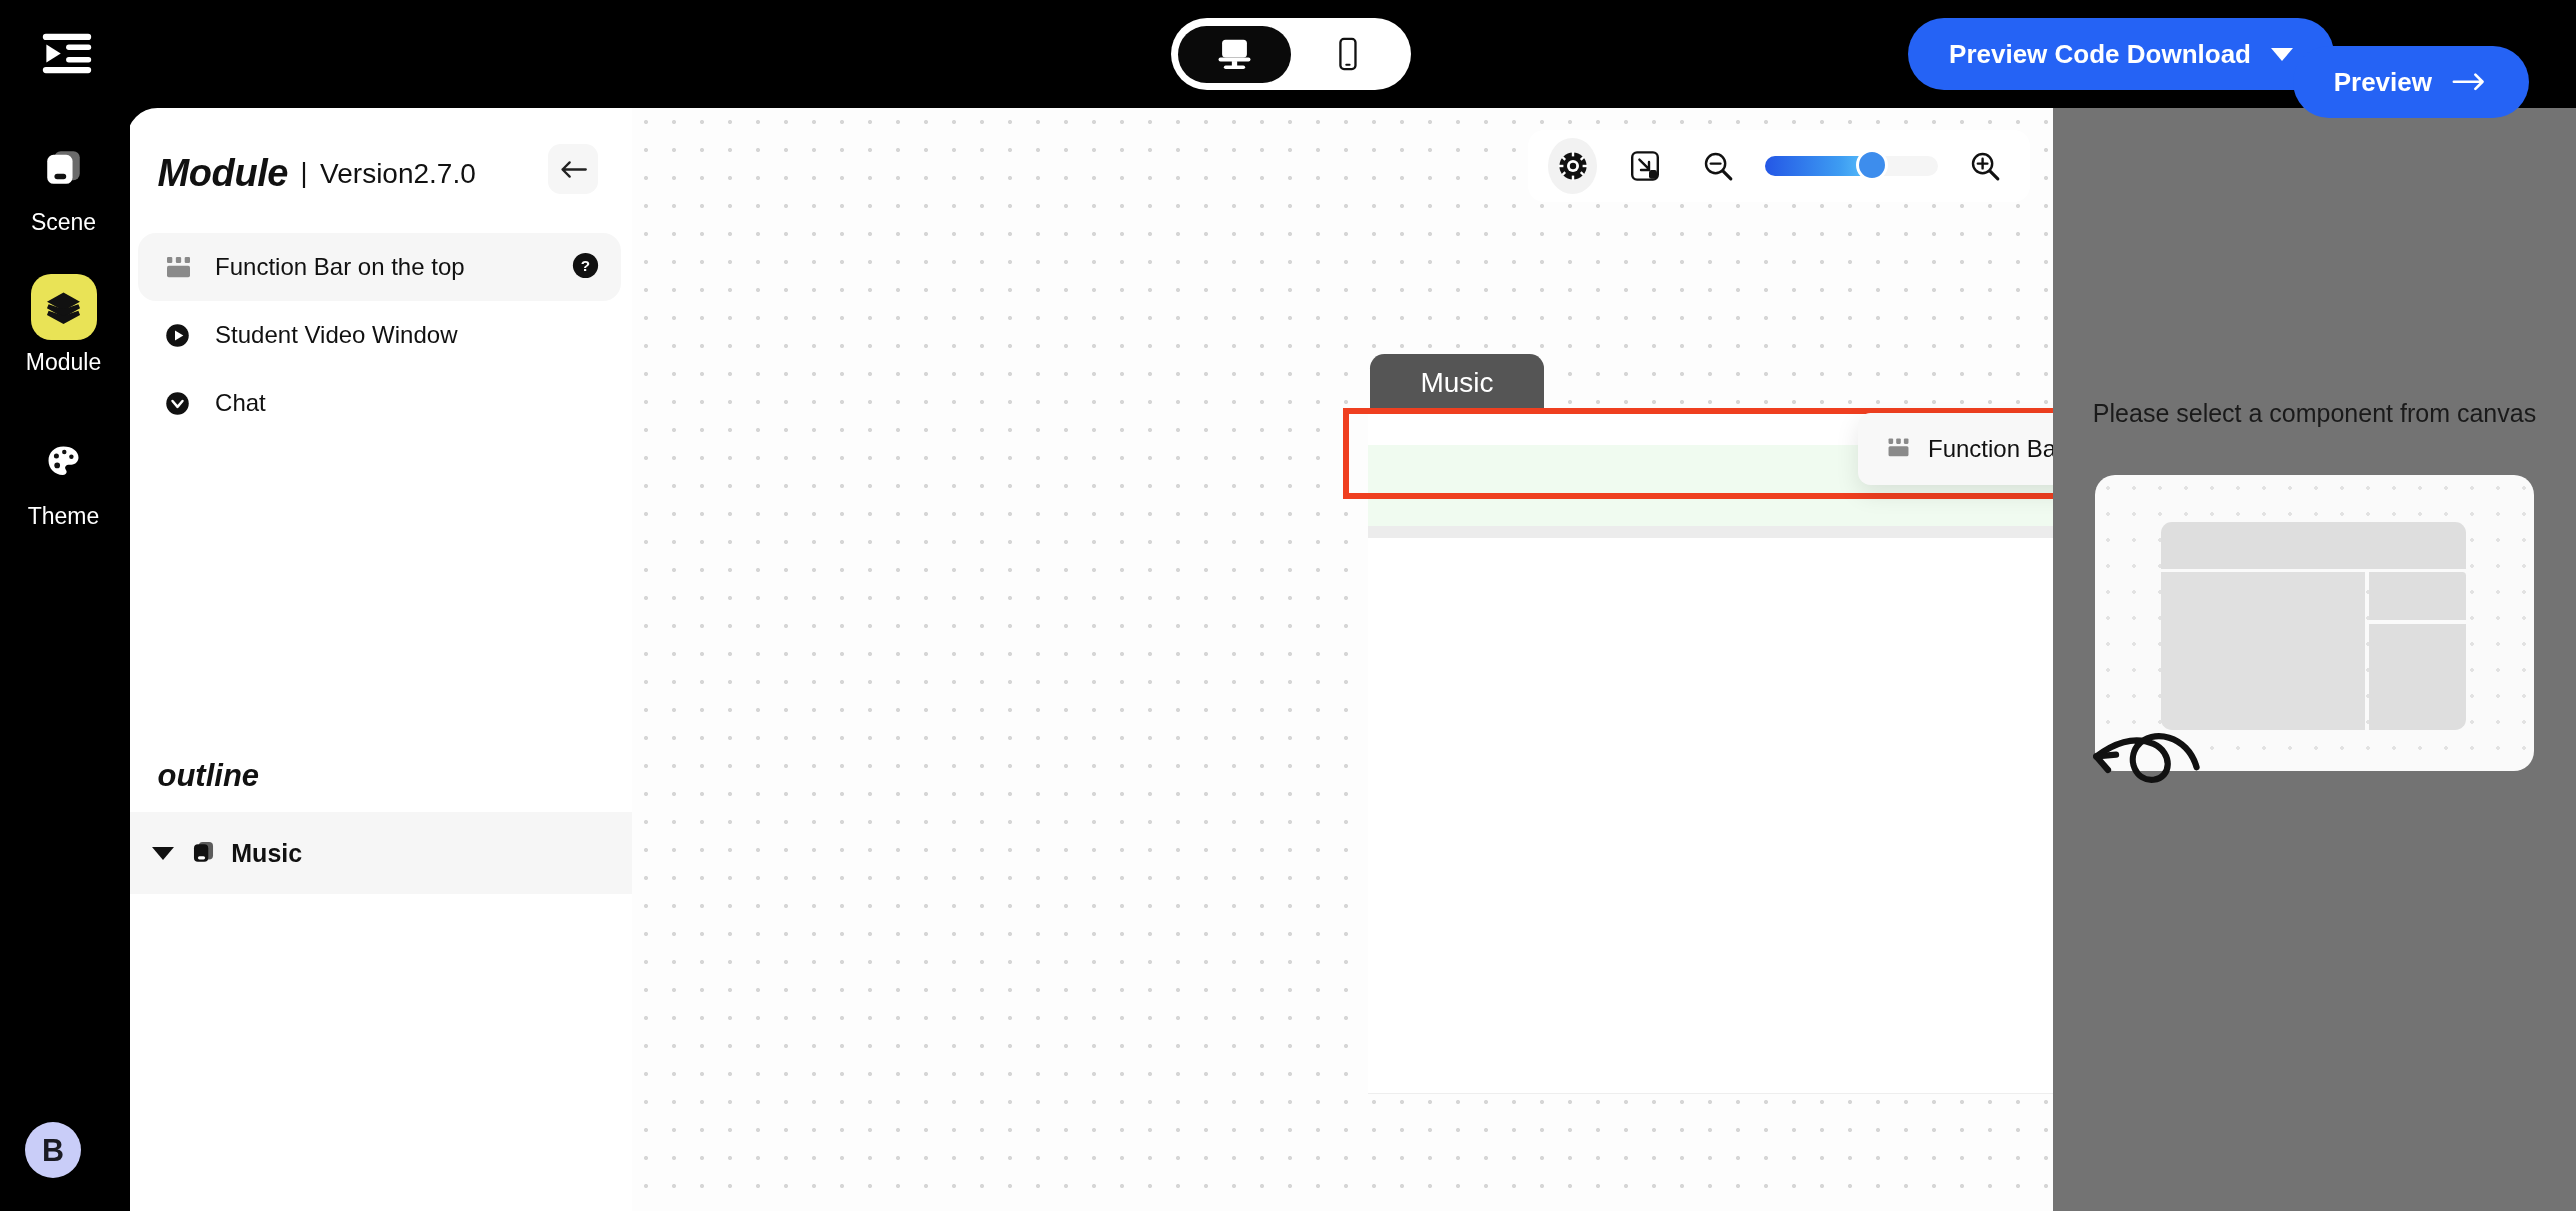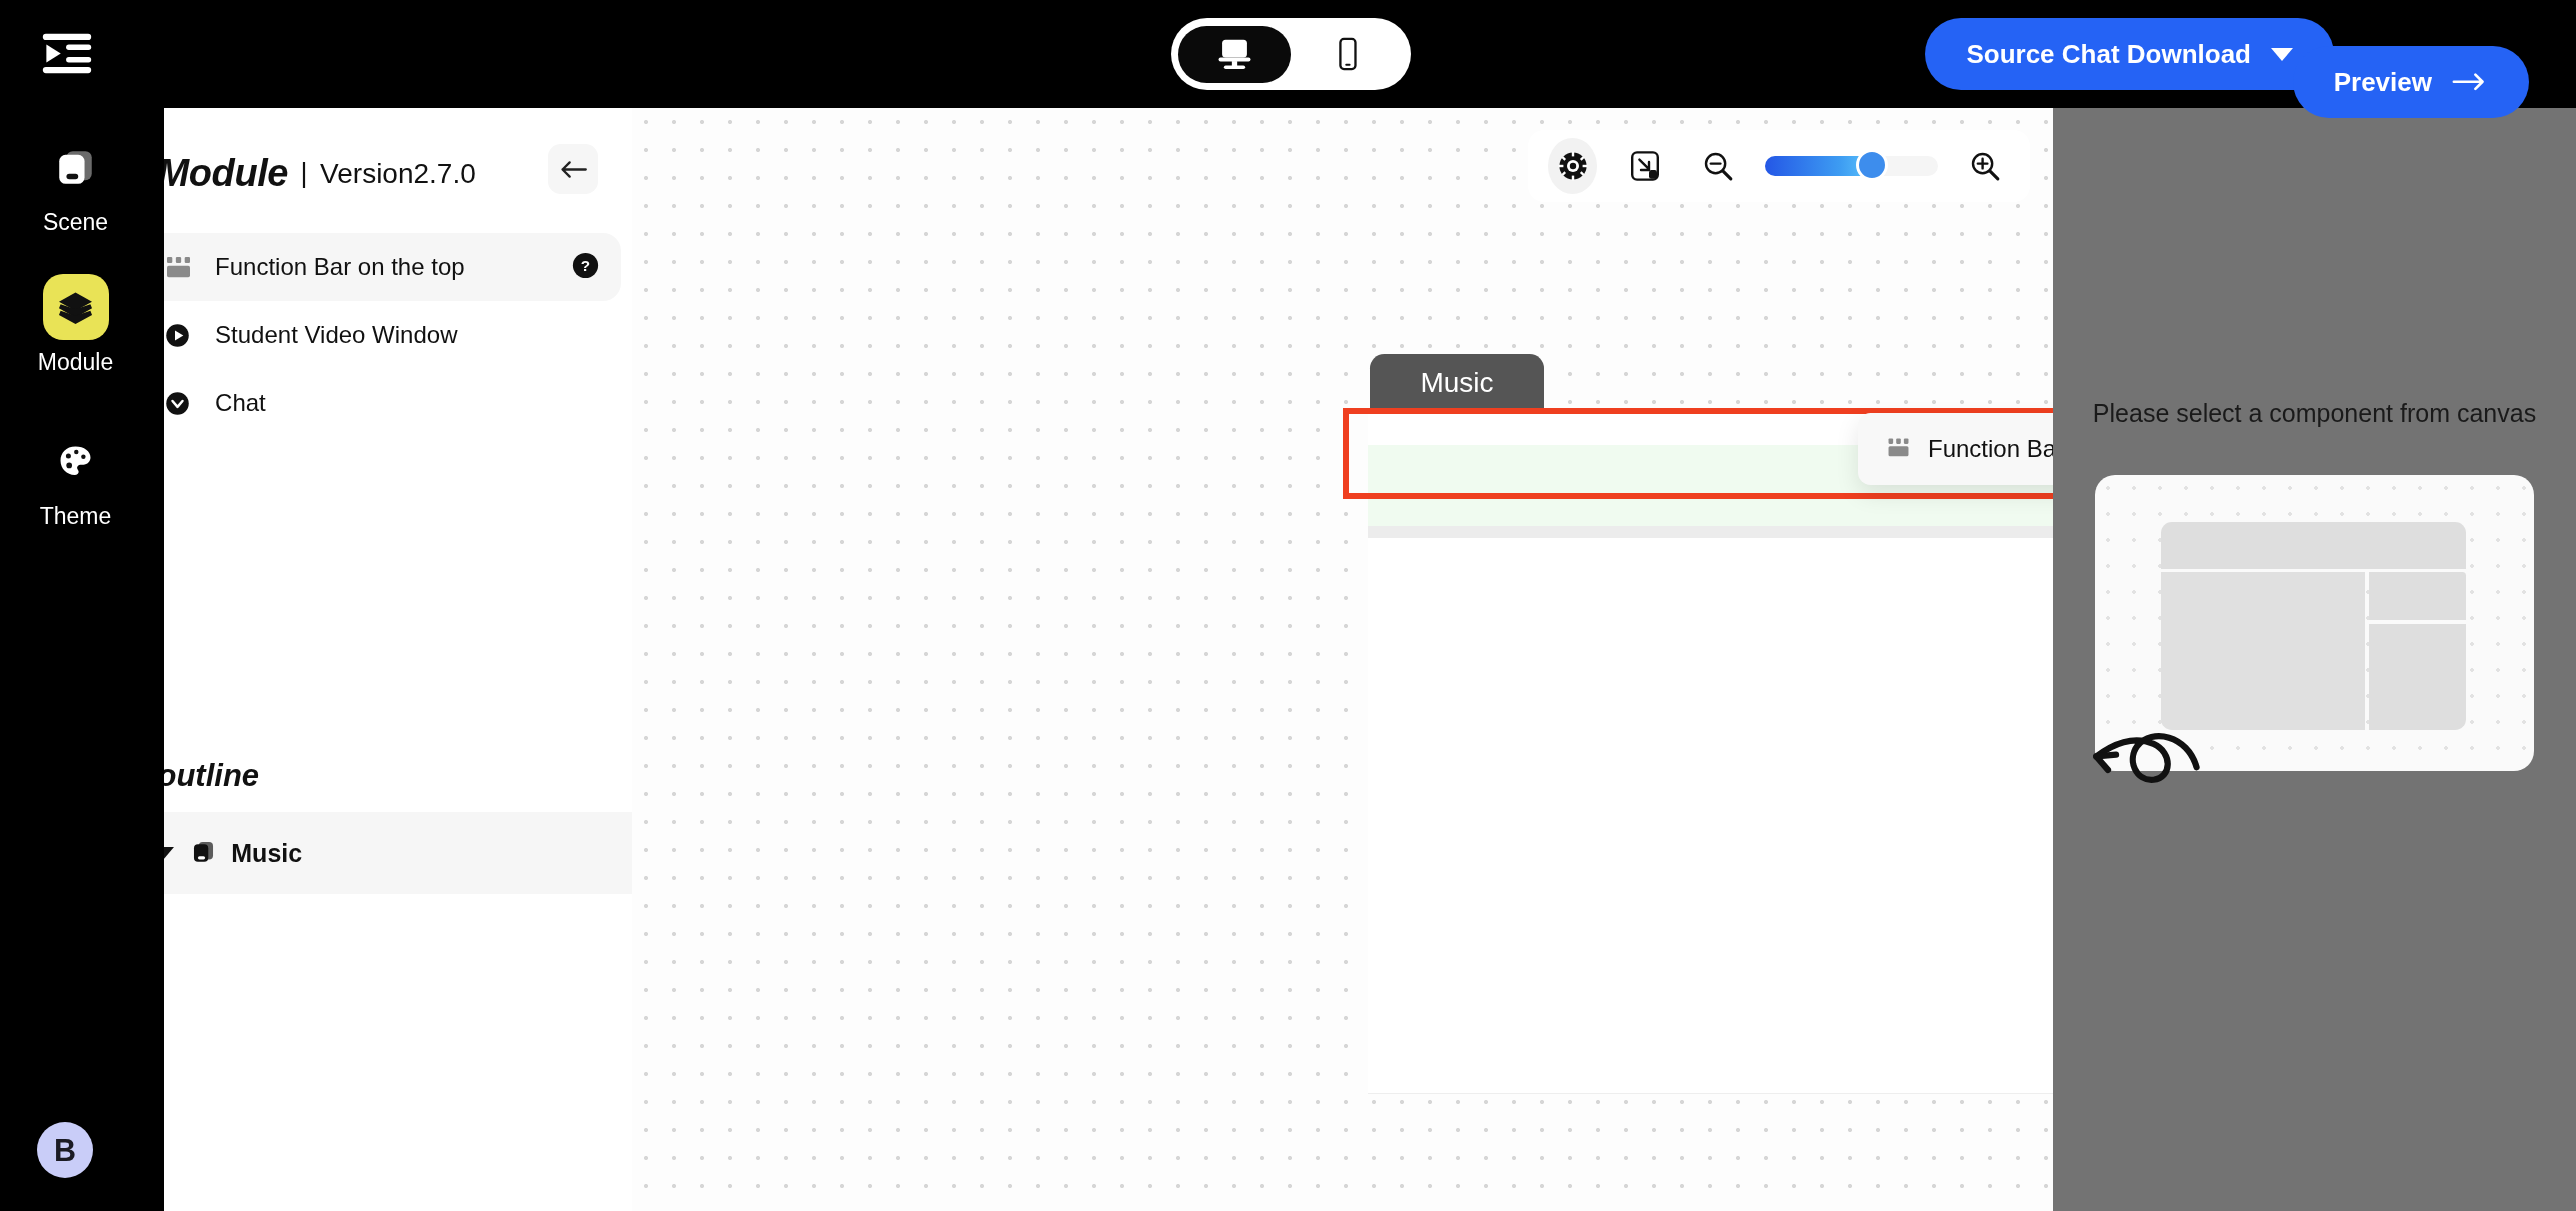--- a/index.html
+++ b/index.html
@@ -55,22 +55,22 @@
   #btn-preview { right: 47px; padding: 0 41px; margin-top: 28px; }
   .caret-down {
     width: 0; height: 0;
     border-left: 11.7px solid transparent;
     border-right: 11.7px solid transparent;
     border-top: 13.4px solid #fff;
   }
 
   
   .rail {
-    position: absolute; left: 12px; top: 0;
-    width: 152px; height: 1212px;
+    position: absolute; left: 0; top: 0;
+    width: 130px; height: 1212px;
     background: #000;
     z-index: 50;
   }
   .rail-item {
     position: absolute; left: 0; width: 127px;
     display: flex; flex-direction: column; align-items: center;
     cursor: pointer;
   }
   .rail-ico {
     width: 66px; height: 66px;
@@ -325,21 +325,21 @@
     </div>
     <div class="device-btn">
       <svg viewBox="0 0 44 40" width="39" height="36">
         <rect x="14" y="3" width="17" height="34" rx="4" fill="none" stroke="#111" stroke-width="2.6"></rect>
         <rect x="19.5" y="31" width="6" height="2.2" rx="1.1" fill="#111"></rect>
       </svg>
     </div>
   </div>
 
   <div class="topbtn" id="btn-source">
-    <span>Source Chat Download</span>
+    <span>Preview Code Download</span>
     <span class="caret-down"></span>
   </div>
 
   <div class="topbtn" id="btn-preview">
     <span>Preview</span>
     <svg width="36" height="21.5" viewBox="0 0 40 24">
       <path d="M2 12 H34 M26 4 L34 12 L26 20" fill="none" stroke="#fff" stroke-width="3" stroke-linecap="round" stroke-linejoin="round"></path>
     </svg>
   </div>
 </div>

